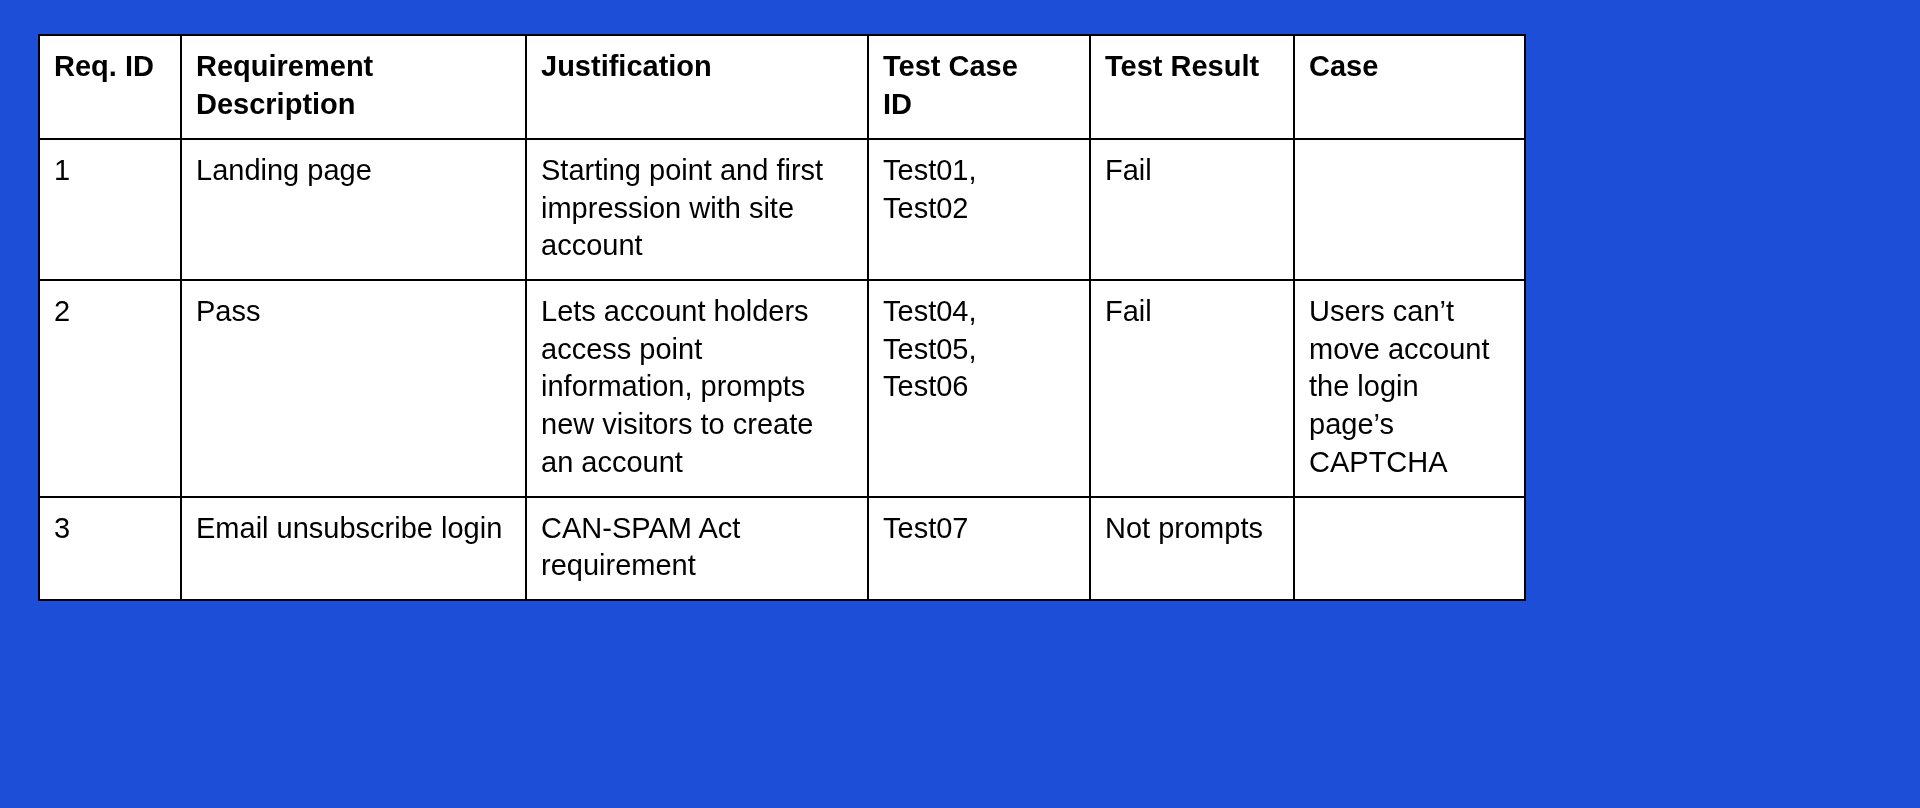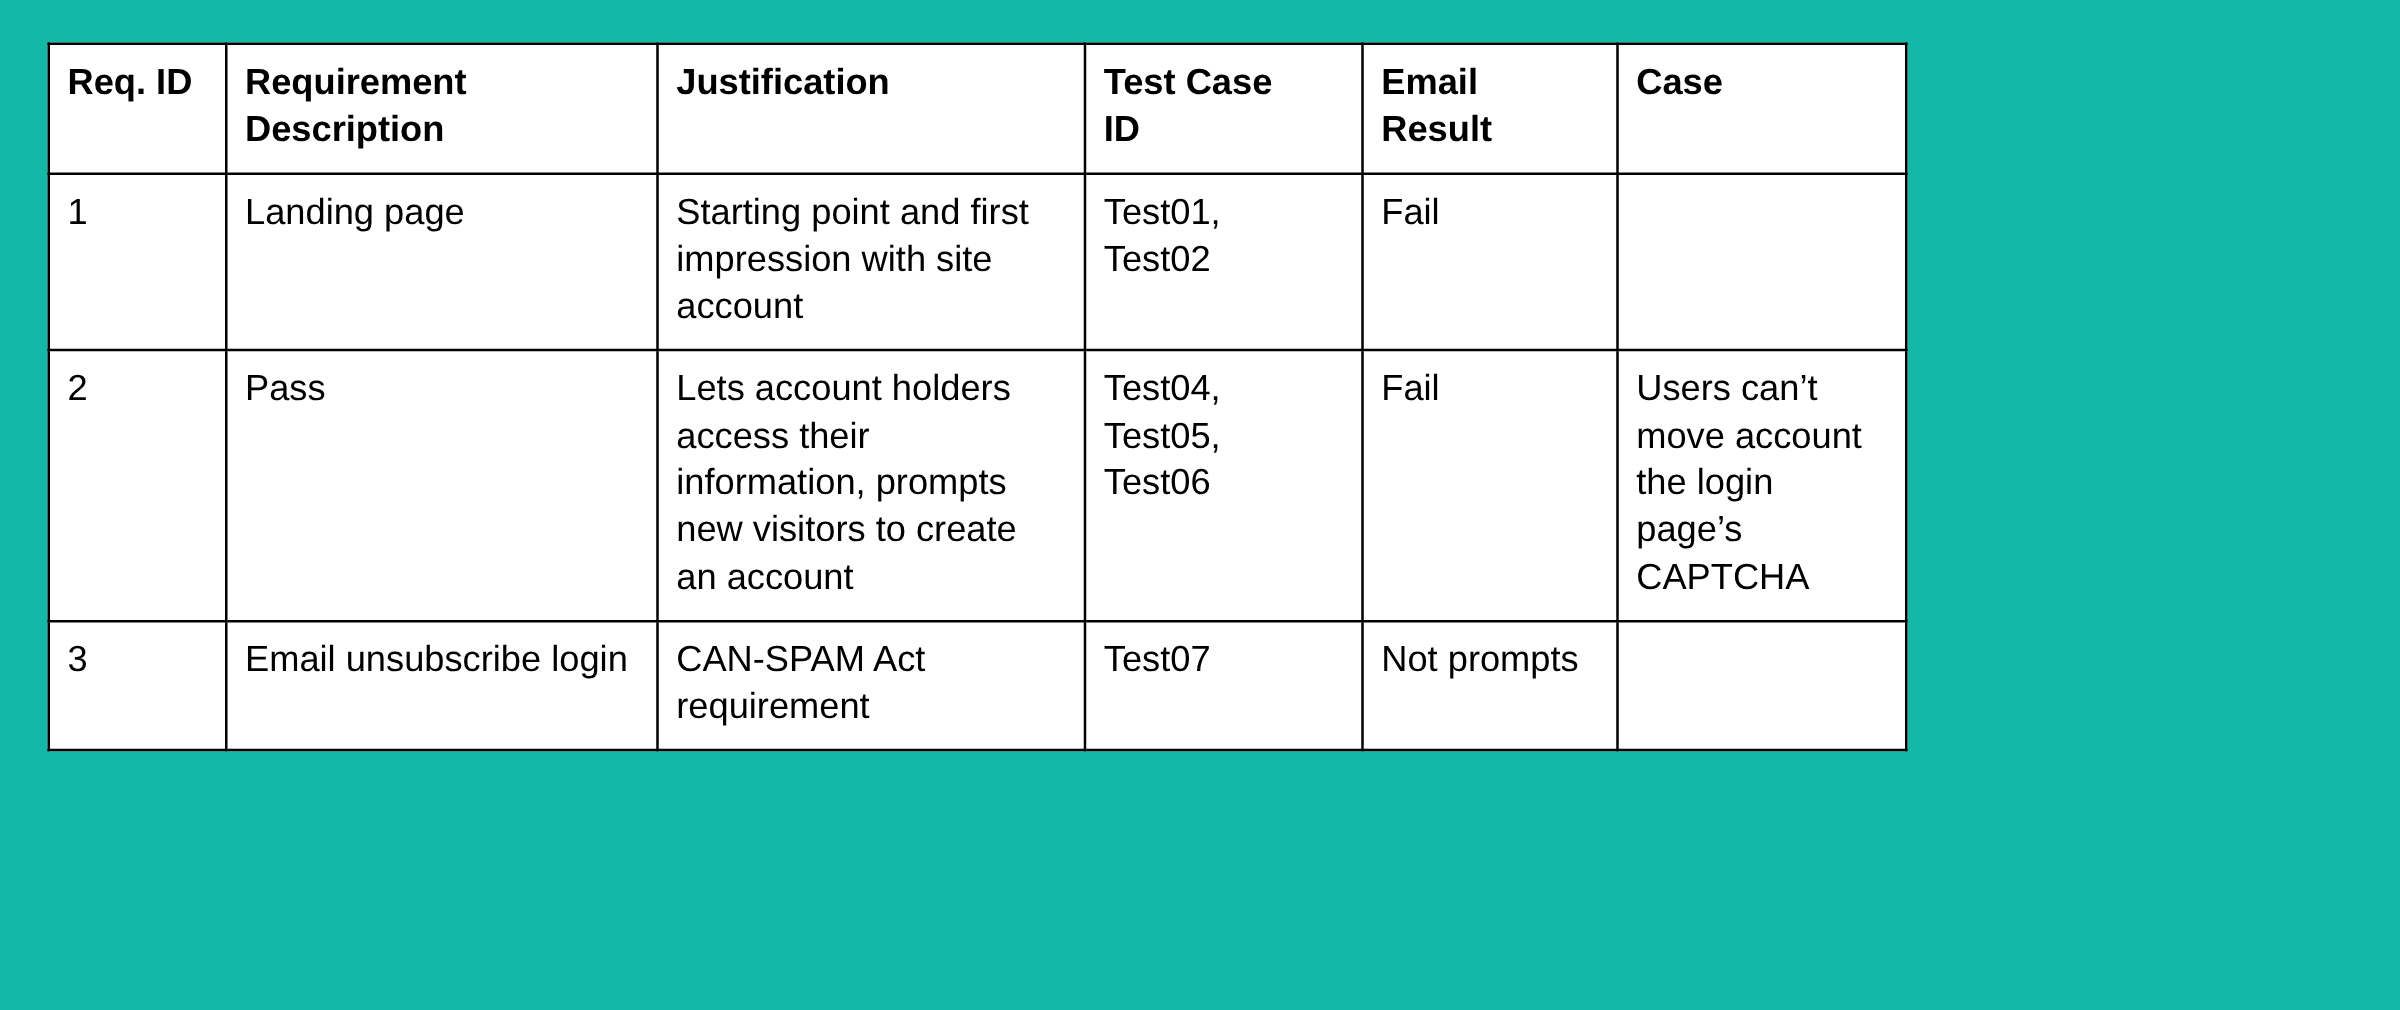--- a/index.html
+++ b/index.html
@@ -10,21 +10,21 @@
   body {
     width: 1920px;
     height: 808px;
     font-family: "Liberation Sans", sans-serif;
     overflow: hidden;
   }
   #page-root {
     position: relative;
     width: 1920px;
     height: 808px;
-    background: #14b8a6;
+    background: #1d4ed8;
   }
   .table-wrap {
     position: absolute;
     left: 38px;
     top: 34px;
     width: 1486px;
   }
   table.req-table {
     border-collapse: collapse;
     table-layout: fixed;
@@ -86,21 +86,21 @@
 Description</span>
           </th>
           <th>
             <span class="cell-text">Justification</span>
           </th>
           <th>
             <span class="cell-text">Test Case
 ID</span>
           </th>
           <th>
-            <span class="cell-text">Email Result</span>
+            <span class="cell-text">Test Result</span>
           </th>
           <th>
             <span class="cell-text">Case</span>
           </th>
         </tr>
       </thead>
       <tbody>
         <tr class="data-row">
           <td>
             <span class="cell-text">1</span>
@@ -123,21 +123,21 @@
           </td>
         </tr>
         <tr class="data-row">
           <td>
             <span class="cell-text">2</span>
           </td>
           <td>
             <span class="cell-text">Pass</span>
           </td>
           <td>
-            <span class="cell-text">Lets account holders access their information, prompts new visitors to create an account</span>
+            <span class="cell-text">Lets account holders access point information, prompts new visitors to create an account</span>
           </td>
           <td>
             <span class="cell-text">Test04,
 Test05,
 Test06</span>
           </td>
           <td>
             <span class="cell-text">Fail</span>
           </td>
           <td>

